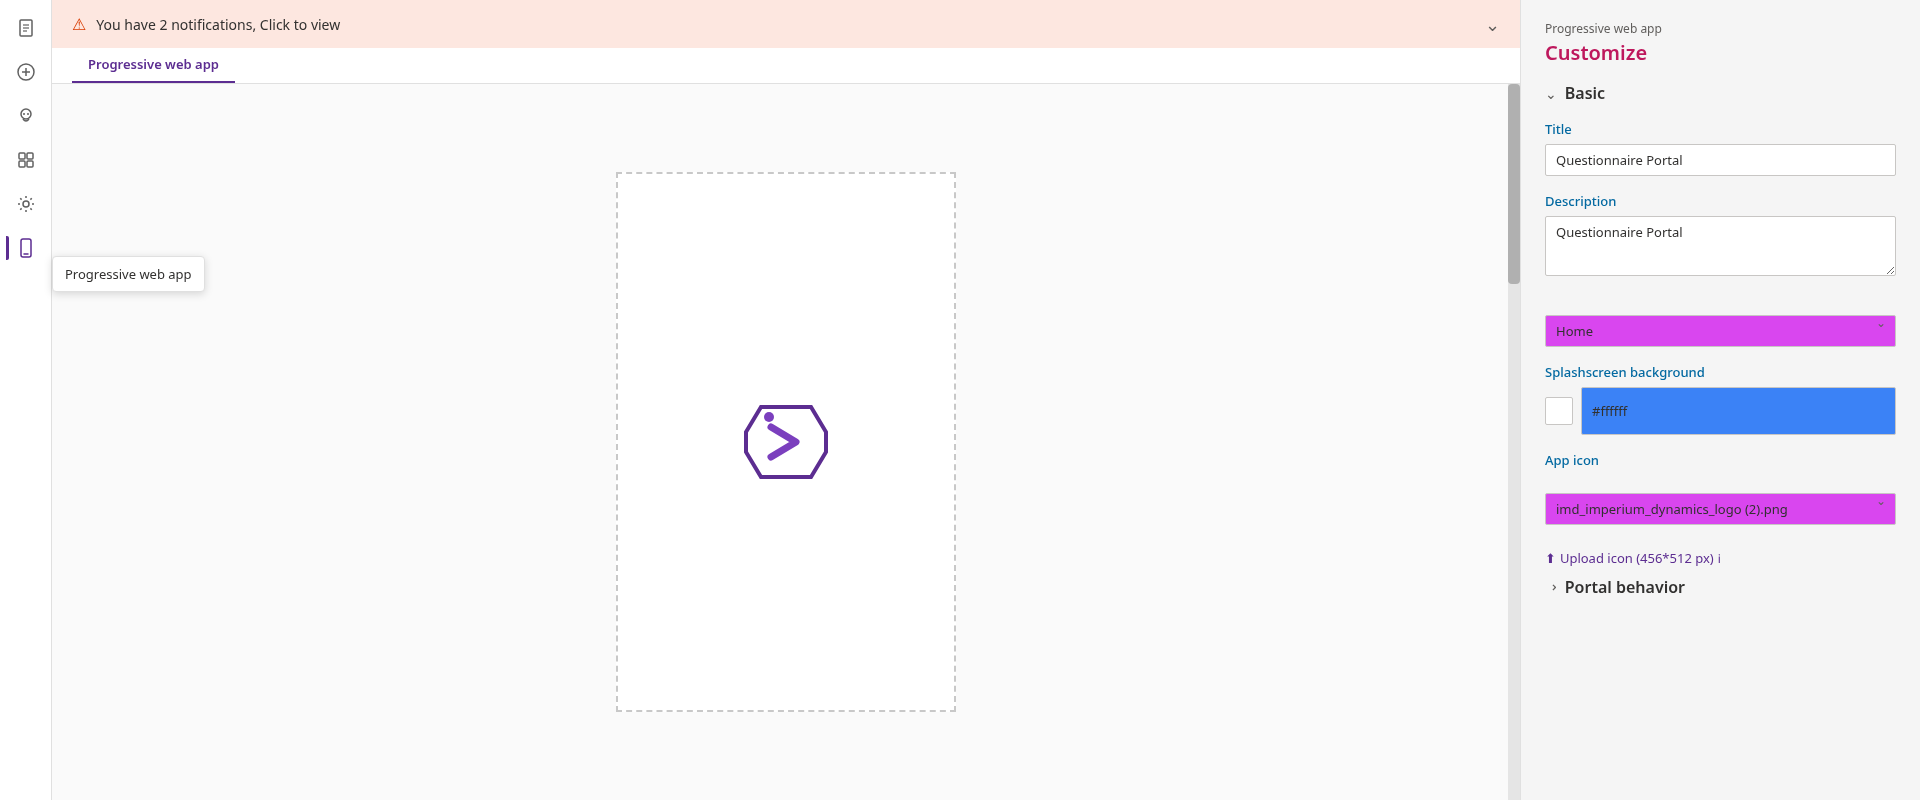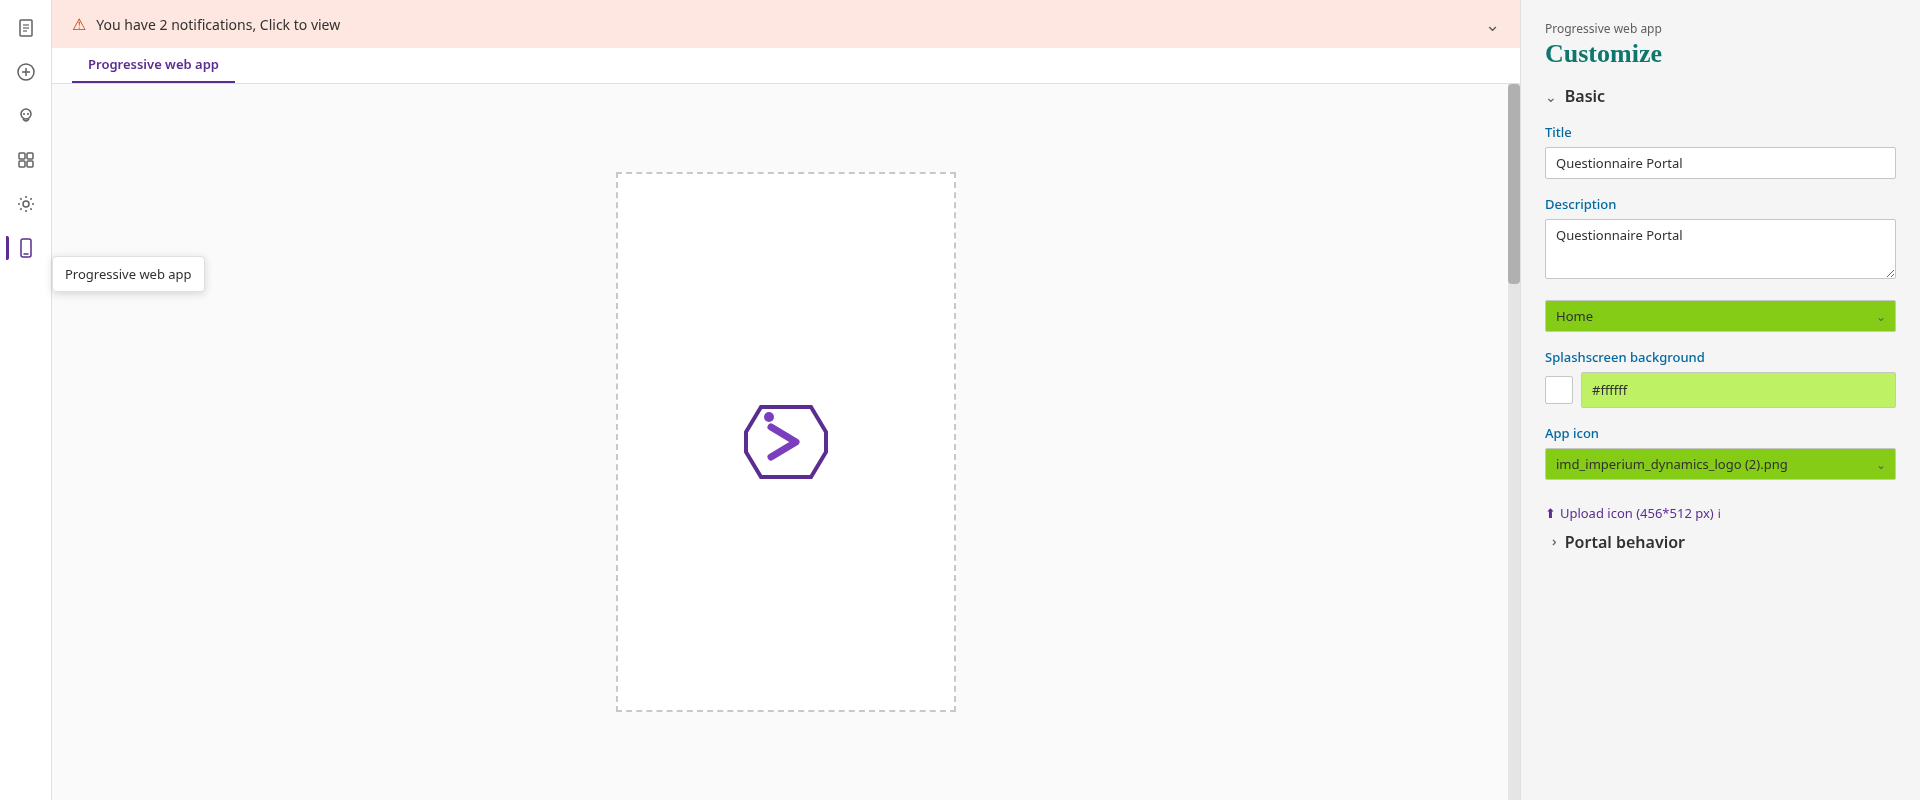--- a/index.html
+++ b/index.html
@@ -160,24 +160,23 @@
     }
     .panel-header {
       margin-bottom: 16px;
     }
     .panel-subtitle {
       font-size: 12px;
       color: #605e5c;
       margin-bottom: 2px;
     }
     .panel-title {
-      font-size: 26px;
+      font-size: 20px;
       font-weight: 600;
-      color: #0f766e;
-      font-family: Liberation Serif, serif;
+      color: #be185d;
     }
 
     .section-header {
       display: flex;
       align-items: center;
       gap: 8px;
       margin-bottom: 16px;
       cursor: pointer;
     }
     .section-header-text {
@@ -229,25 +228,26 @@
       position: relative;
       width: 100%;
     }
     .field-select {
       width: 100%;
       border: 1px solid #c8c6c4;
       border-radius: 2px;
       padding: 6px 30px 6px 10px;
       font-size: 13px;
       font-family: inherit;
-      background: #84cc16;
+      background: #d946ef;
       color: #323130;
       outline: none;
       appearance: none;
       cursor: pointer;
+      margin-top: 18px;
     }
     .select-chevron {
       position: absolute;
       right: 10px;
       top: 50%;
       transform: translateY(-50%);
       font-size: 12px;
       color: #605e5c;
       pointer-events: none;
     }
@@ -262,24 +262,24 @@
       height: 28px;
       border: 1px solid #c8c6c4;
       border-radius: 2px;
       background: #ffffff;
       cursor: pointer;
     }
     .color-input {
       flex: 1;
       border: 1px solid #c8c6c4;
       border-radius: 2px;
-      padding: 8px 10px;
+      padding: 14px 10px;
       font-size: 13px;
       font-family: inherit;
-      background: #bef264;
+      background: #3b82f6;
       color: #323130;
       outline: none;
     }
 
     .upload-link {
       display: inline-flex;
       align-items: center;
       gap: 4px;
       color: #5c2d91;
       font-size: 13px;

